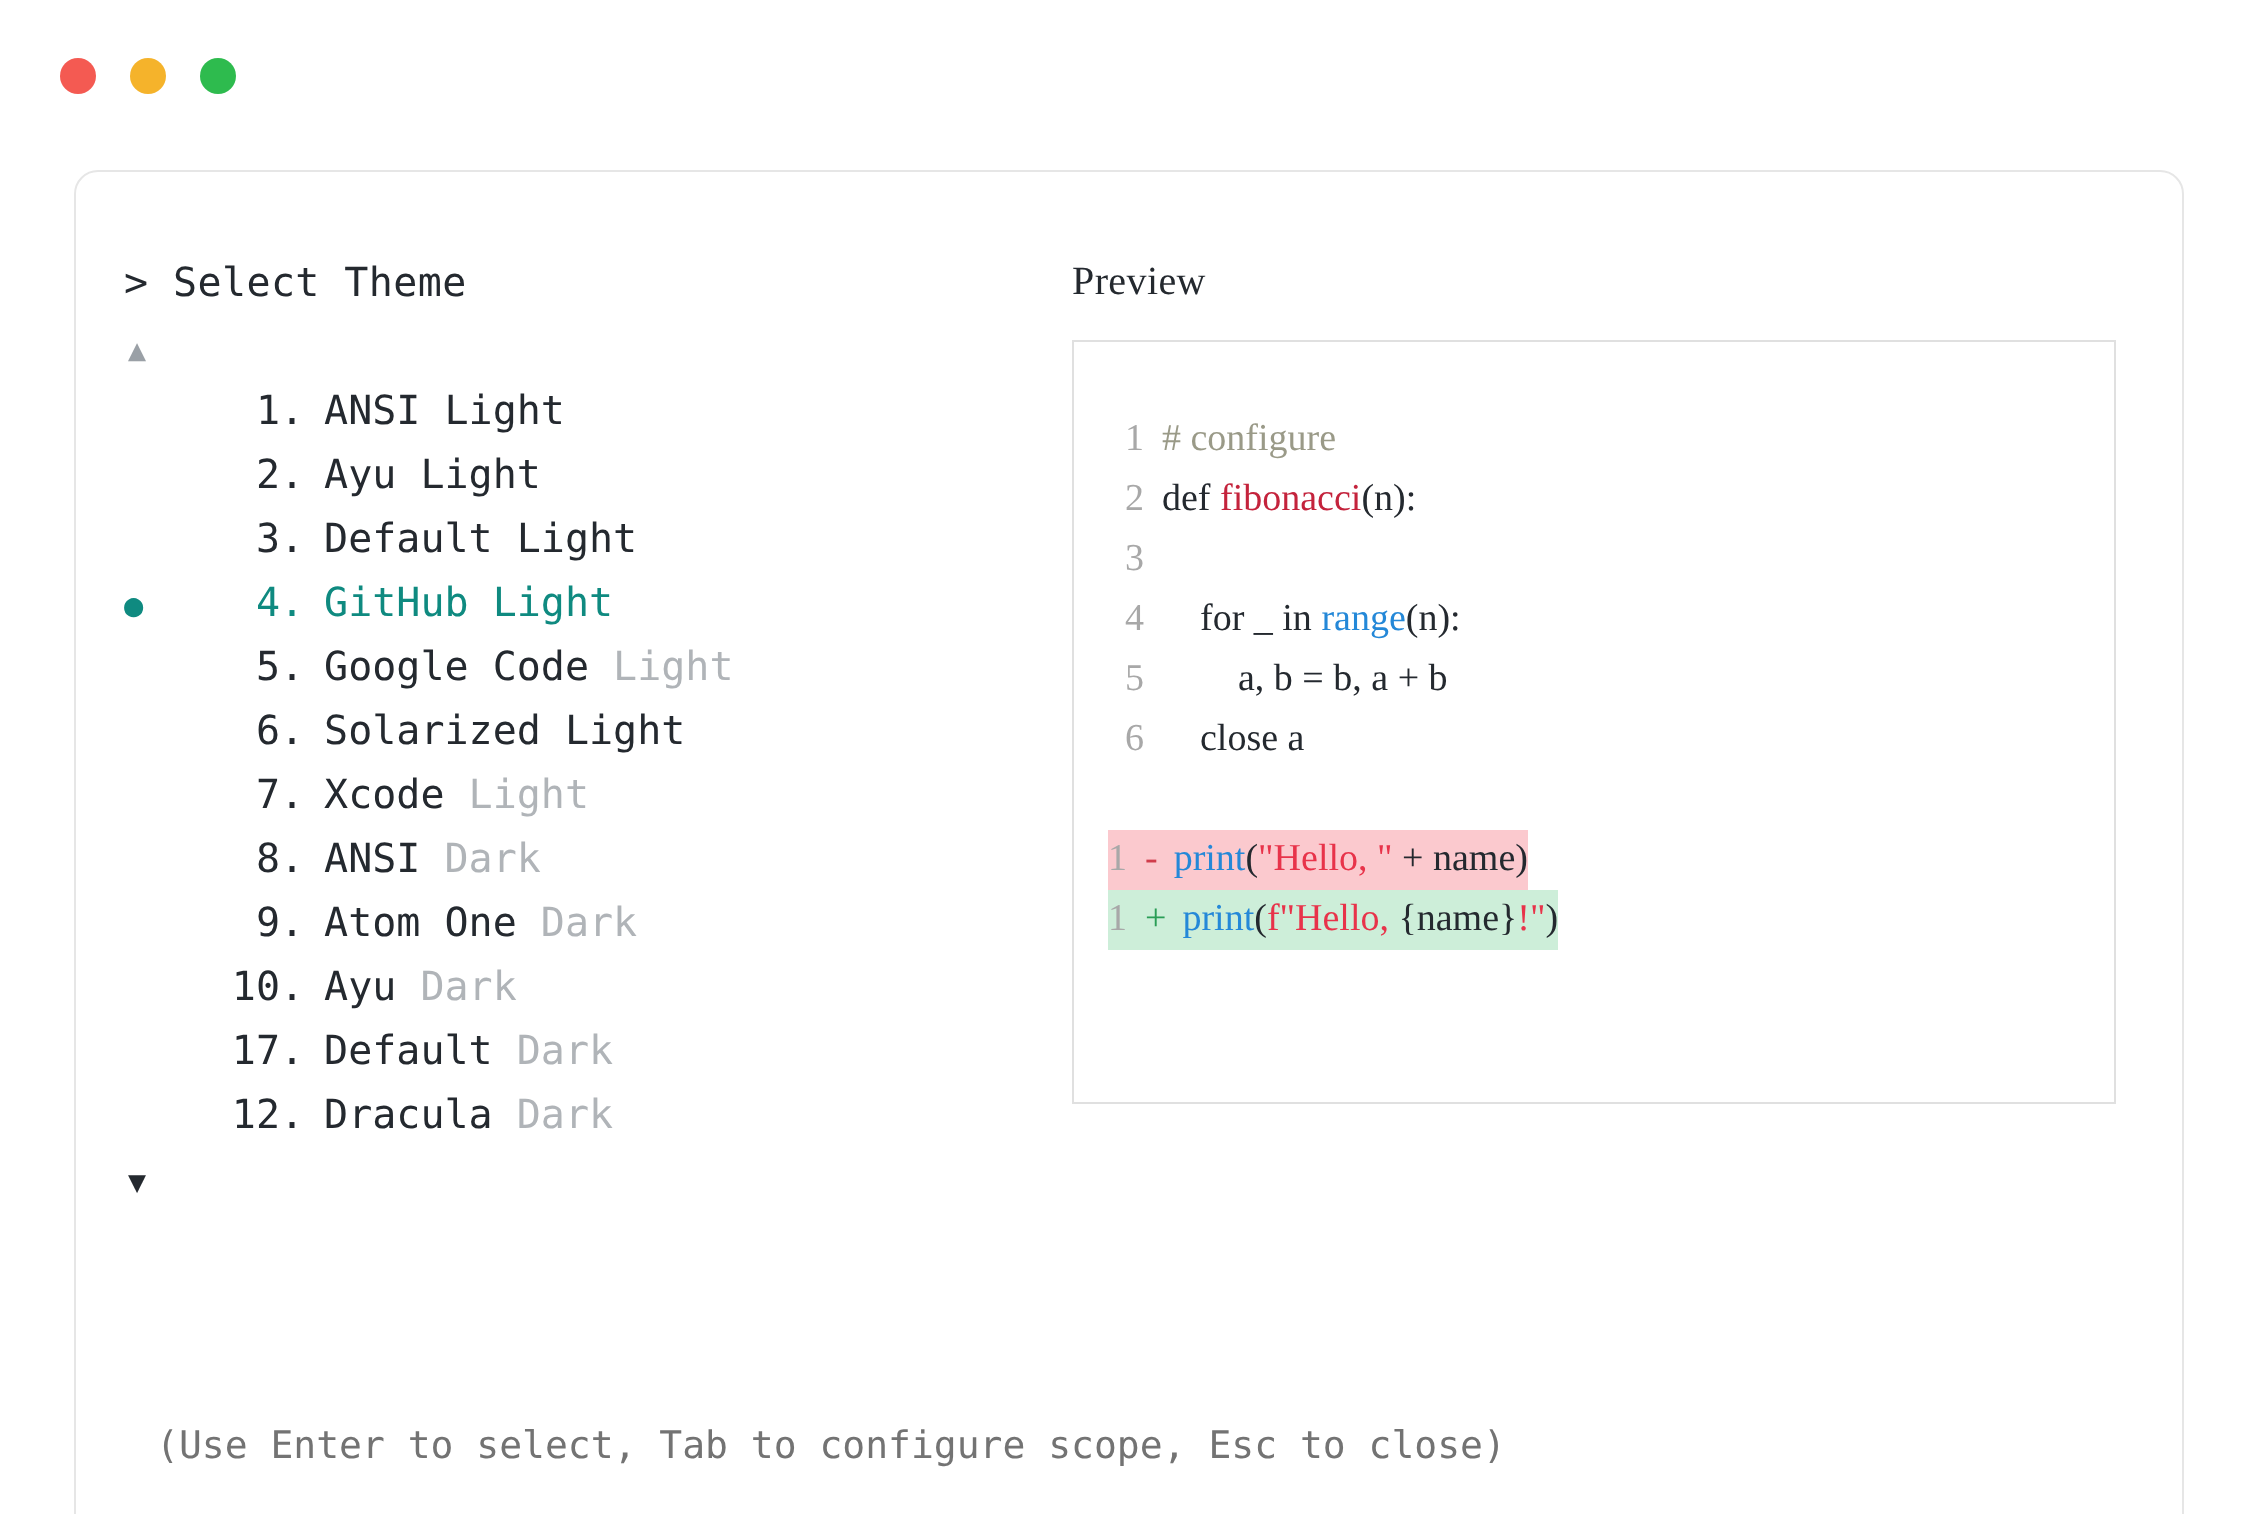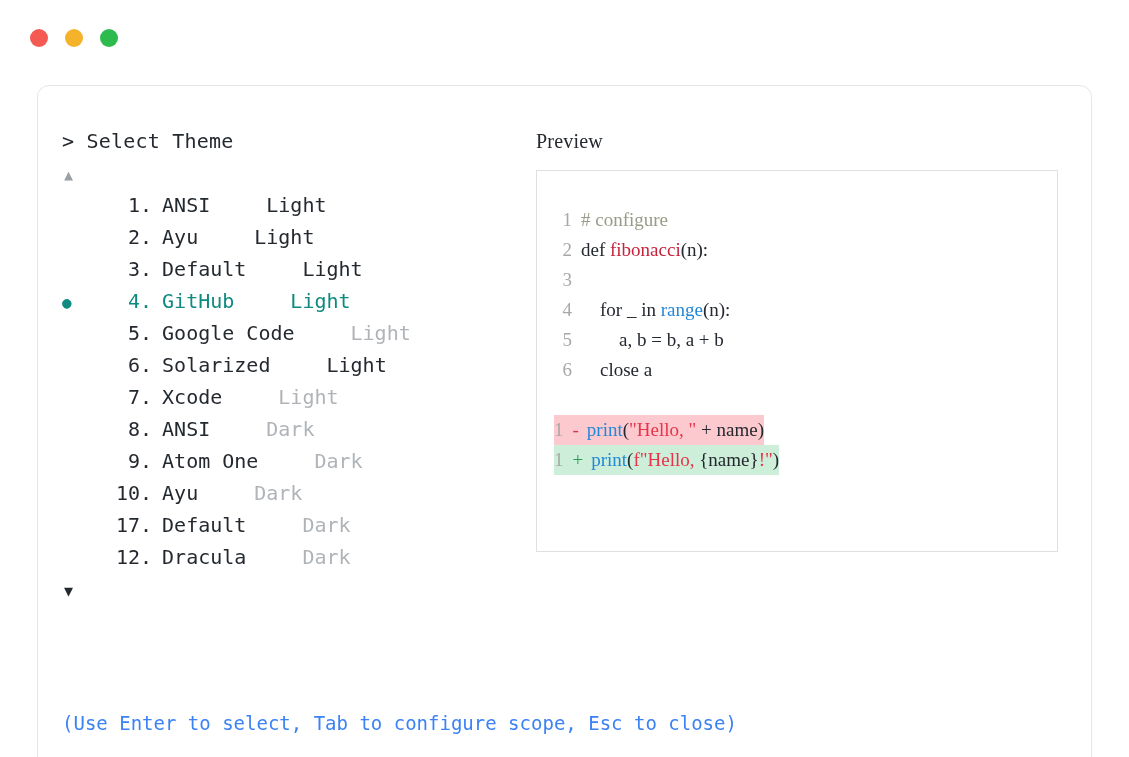--- a/index.html
+++ b/index.html
@@ -107,21 +107,21 @@
   }
   .bullet.hidden { visibility: hidden; }
   .item-num {
     width: 48px;
     flex: 0 0 48px;
     text-align: right;
     color: #24292f;
   }
   .item-dot-sep { color: #24292f; }
   .item-name { color: #24292f; padding-left: 10px; }
-  .item-variant { color: #b0b4b8; margin-left: 44px; }
+  .item-variant { color: #b0b4b8; }
   .item-variant.strong { color: #24292f; }
 
   .theme-item.selected .item-num,
   .theme-item.selected .item-dot-sep,
   .theme-item.selected .item-name,
   .theme-item.selected .item-variant {
     color: #0f8a80;
   }
 
   
@@ -178,25 +178,25 @@
   .t-func     { color: #c4233c; }
   .t-builtin  { color: #2488d8; }
   .t-number   { color: #0f8a80; }
   .t-string   { color: #e8334a; }
   .t-plain    { color: #24292f; }
   .t-punct    { color: #24292f; }
 
   
   .footer-hint {
     position: absolute;
-    left: 24px;
+    left: 40px;
     bottom: 55px;
     font-size: 19px;
     line-height: 28px;
-    color: #3b82f6;
+    color: #737373;
     white-space: pre;
   }
 </style>
 </head>
 <body>
 
 <div class="titlebar">
   <span class="dot" style="background: rgb(244, 90, 82);"></span>
   <span class="dot" style="background: rgb(245, 179, 43);"></span>
   <span class="dot" style="background: rgb(46, 187, 78);"></span>

